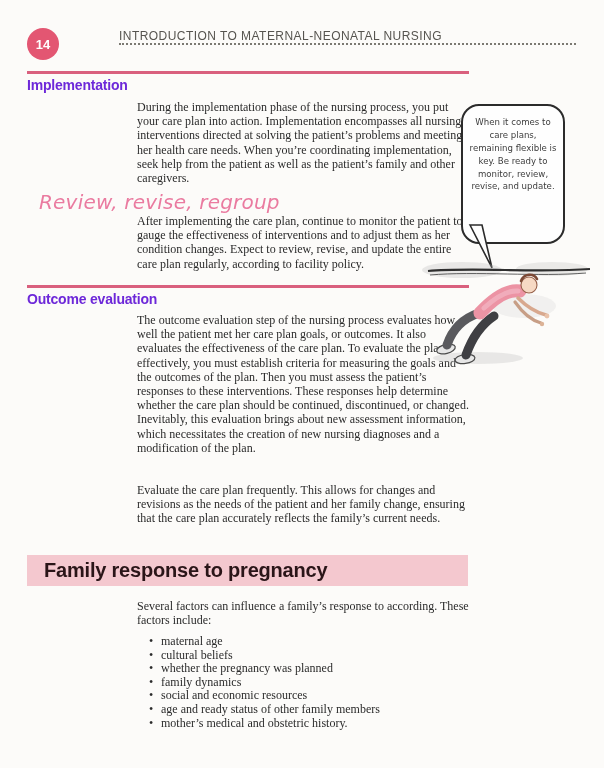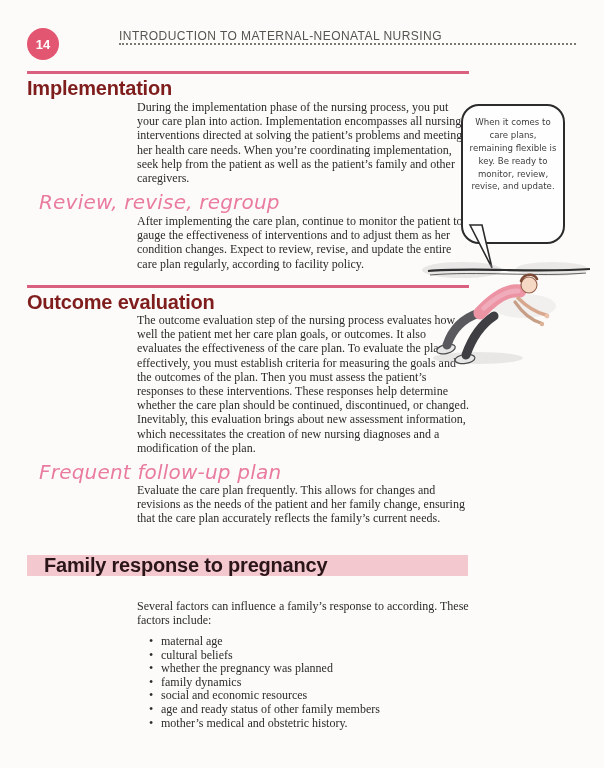--- a/index.html
+++ b/index.html
@@ -32,39 +32,39 @@
   .header-dots{
     left:119px;top:40px;width:457px;height:3px;
     border-bottom:2px dotted #7b7972;
   }
 
   
   .rule{height:2.5px;background:#d9607e;width:442px;left:27px;}
   .h-main{
     left:27px;
     font-family:"Liberation Sans", sans-serif;
-    font-weight:bold;font-size:20px;color:#7f1d1d;
+    font-weight:bold;font-size:14px;color:#6d28d9;
     letter-spacing:-0.2px;
   }
   .h-sub{
     left:39px;
     font-family:"DejaVu Sans", sans-serif;
     font-style:italic;
     font-size:20px;color:#ea7ba0;
     letter-spacing:0.2px;
   }
   .body-text{
     left:137px;width:334px;
     font-size:12px;line-height:14.2px;
     text-align:left;
   }
 
   
   .banner{
-    left:27px;top:555px;width:441px;height:21px;
+    left:27px;top:555px;width:441px;height:31px;
     background:#f4c8cf;
     display:flex;align-items:center;
   }
   .banner-title{
     font-family:"Liberation Sans", sans-serif;
     font-weight:bold;font-size:20px;color:#2a1518;
     padding-left:17px;letter-spacing:-0.2px;
   }
   .family-block{left:137px;top:599px;width:345px;font-size:12px;line-height:14px;}
   .family-block p{margin:0 0 1px 0;}
@@ -106,21 +106,20 @@
   <div class="abs h-main" style="top:77px;">Implementation</div>
   <div class="abs body-text" style="top:100px;">During the implementation phase of the nursing process, you put your care plan into action. Implementation encompasses all nursing interventions directed at solving the patient’s problems and meeting her health care needs. When you’re coordinating implementation, seek help from the patient as well as the patient’s family and other caregivers.</div>
 
   <div class="abs h-sub" style="top:190px;">Review, revise, regroup</div>
   <div class="abs body-text" style="top:214px;">After implementing the care plan, continue to monitor the patient to gauge the effectiveness of interventions and to adjust them as her condition changes. Expect to review, revise, and update the entire care plan regularly, according to facility policy.</div>
 
   <div class="abs rule" style="top:285px;"></div>
   <div class="abs h-main" style="top:291px;">Outcome evaluation</div>
   <div class="abs body-text" style="top:313px;">The outcome evaluation step of the nursing process evaluates how well the patient met her care plan goals, or outcomes. It also evaluates the effectiveness of the care plan. To evaluate the plan effectively, you must establish criteria for measuring the goals and the outcomes of the plan. Then you must assess the patient’s responses to these interventions. These responses help determine whether the care plan should be continued, discontinued, or changed. Inevitably, this evaluation brings about new assessment information, which necessitates the creation of new nursing diagnoses and a modification of the plan.</div>
 
-  <div class="abs h-sub" style="top:460px;">Frequent follow-up plan</div>
   <div class="abs body-text" style="top:483px;">Evaluate the care plan frequently. This allows for changes and revisions as the needs of the patient and her family change, ensuring that the care plan accurately reflects the family’s current needs.</div>
 
   <div class="abs banner">
     <span class="banner-title">Family response to pregnancy</span>
   </div>
 
   <div class="abs family-block">
     <p>Several factors can influence a family’s response to according. These factors include:</p>
     <ul class="bullet-list">
       <li>maternal age</li>

